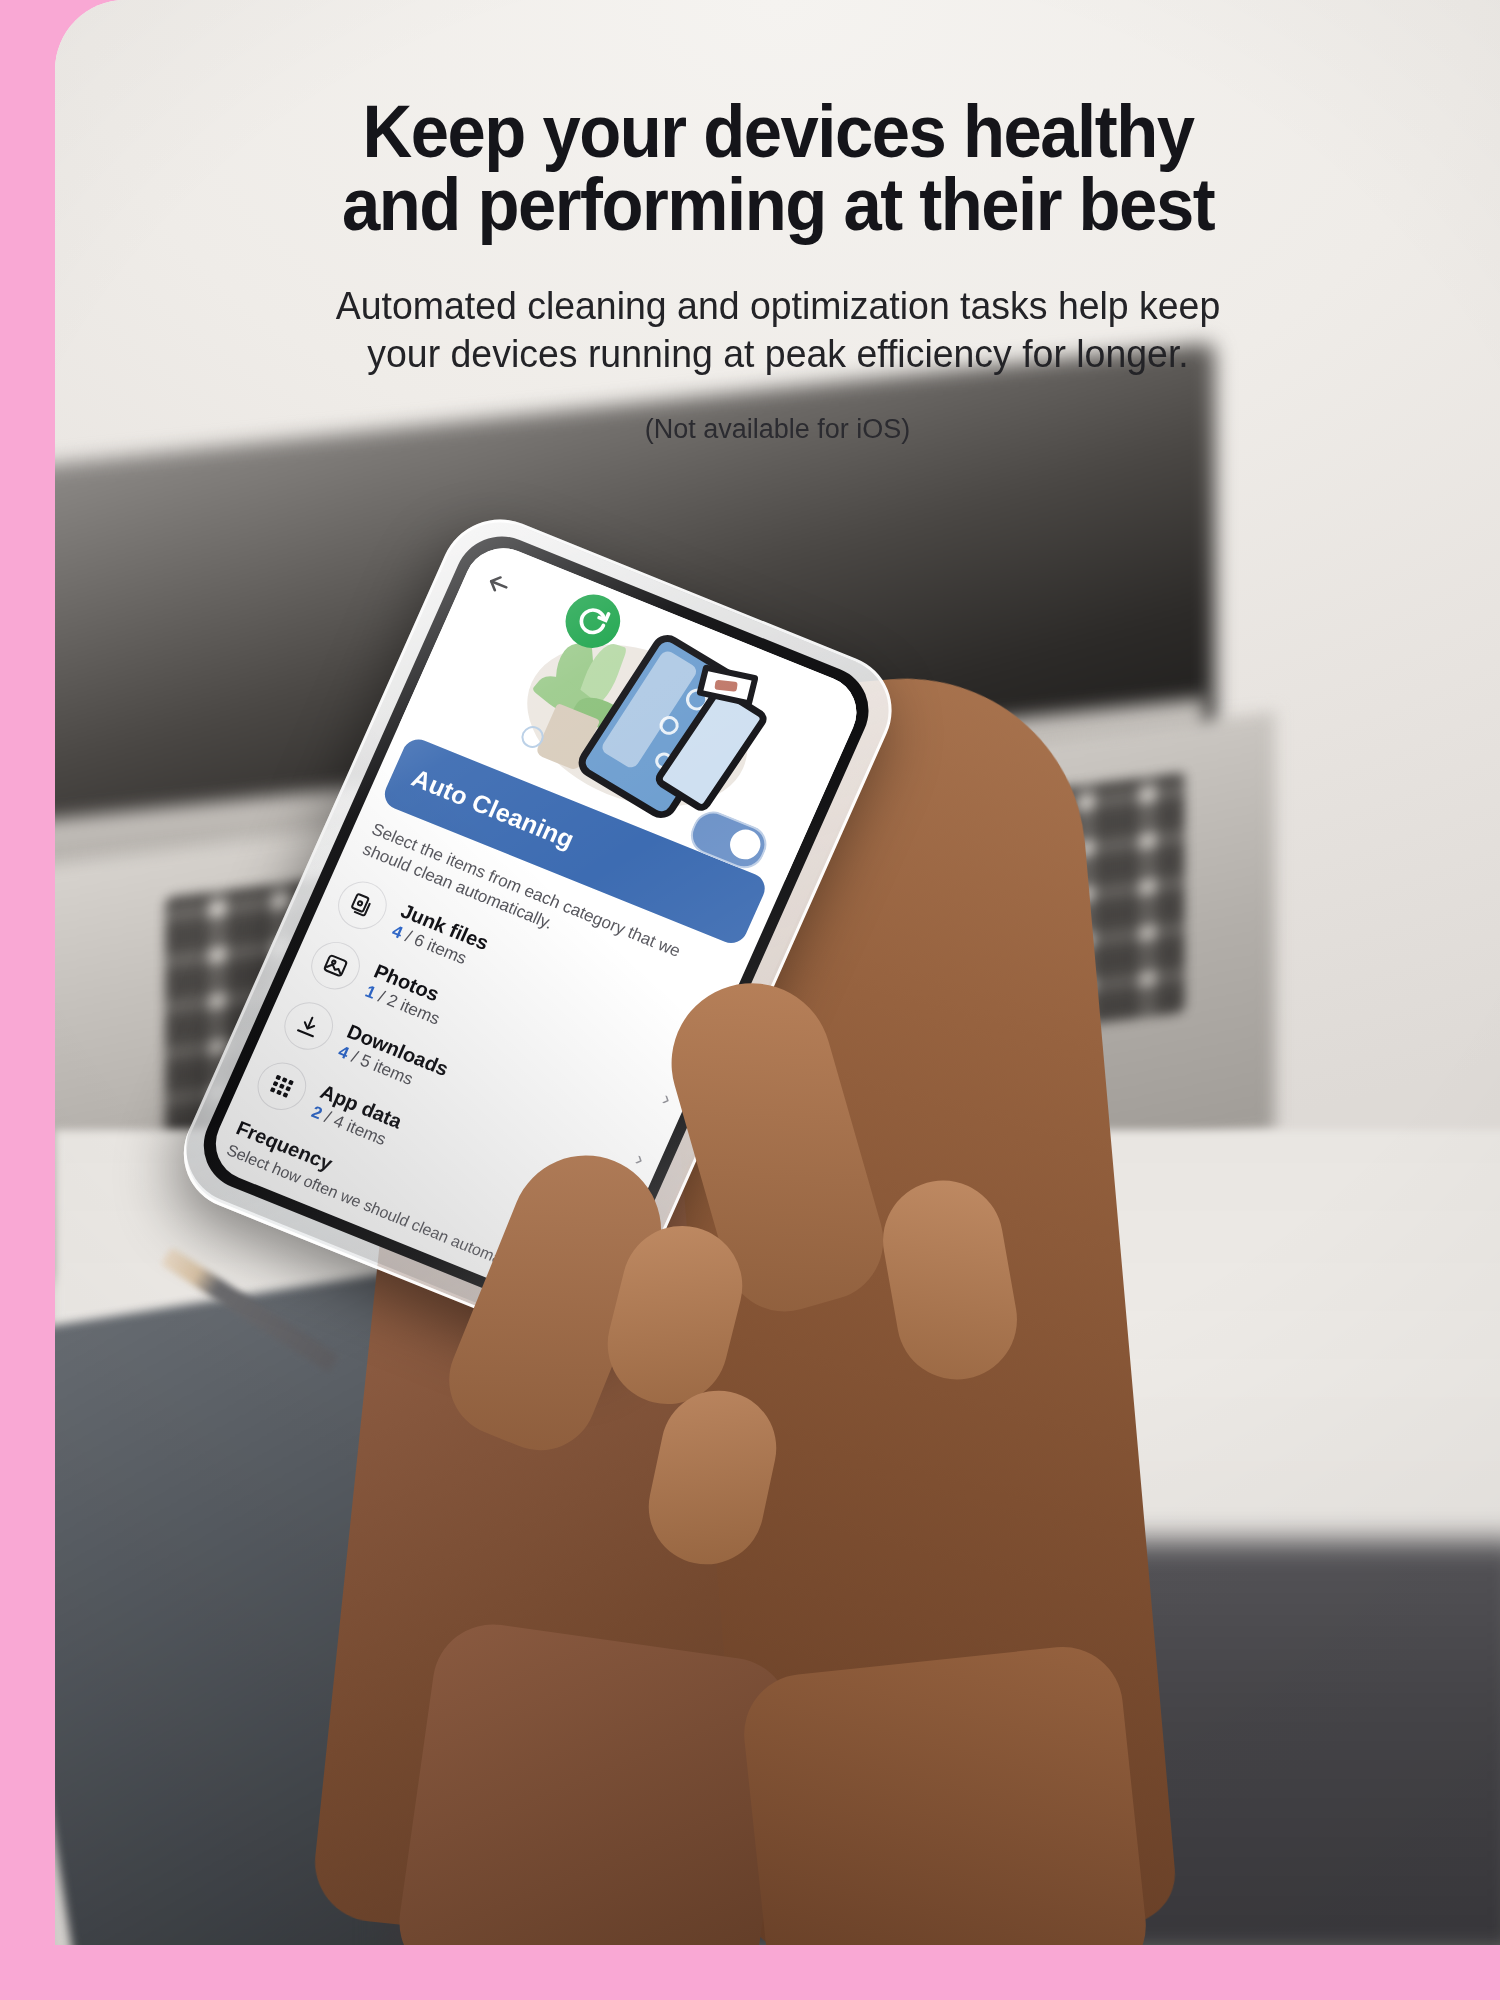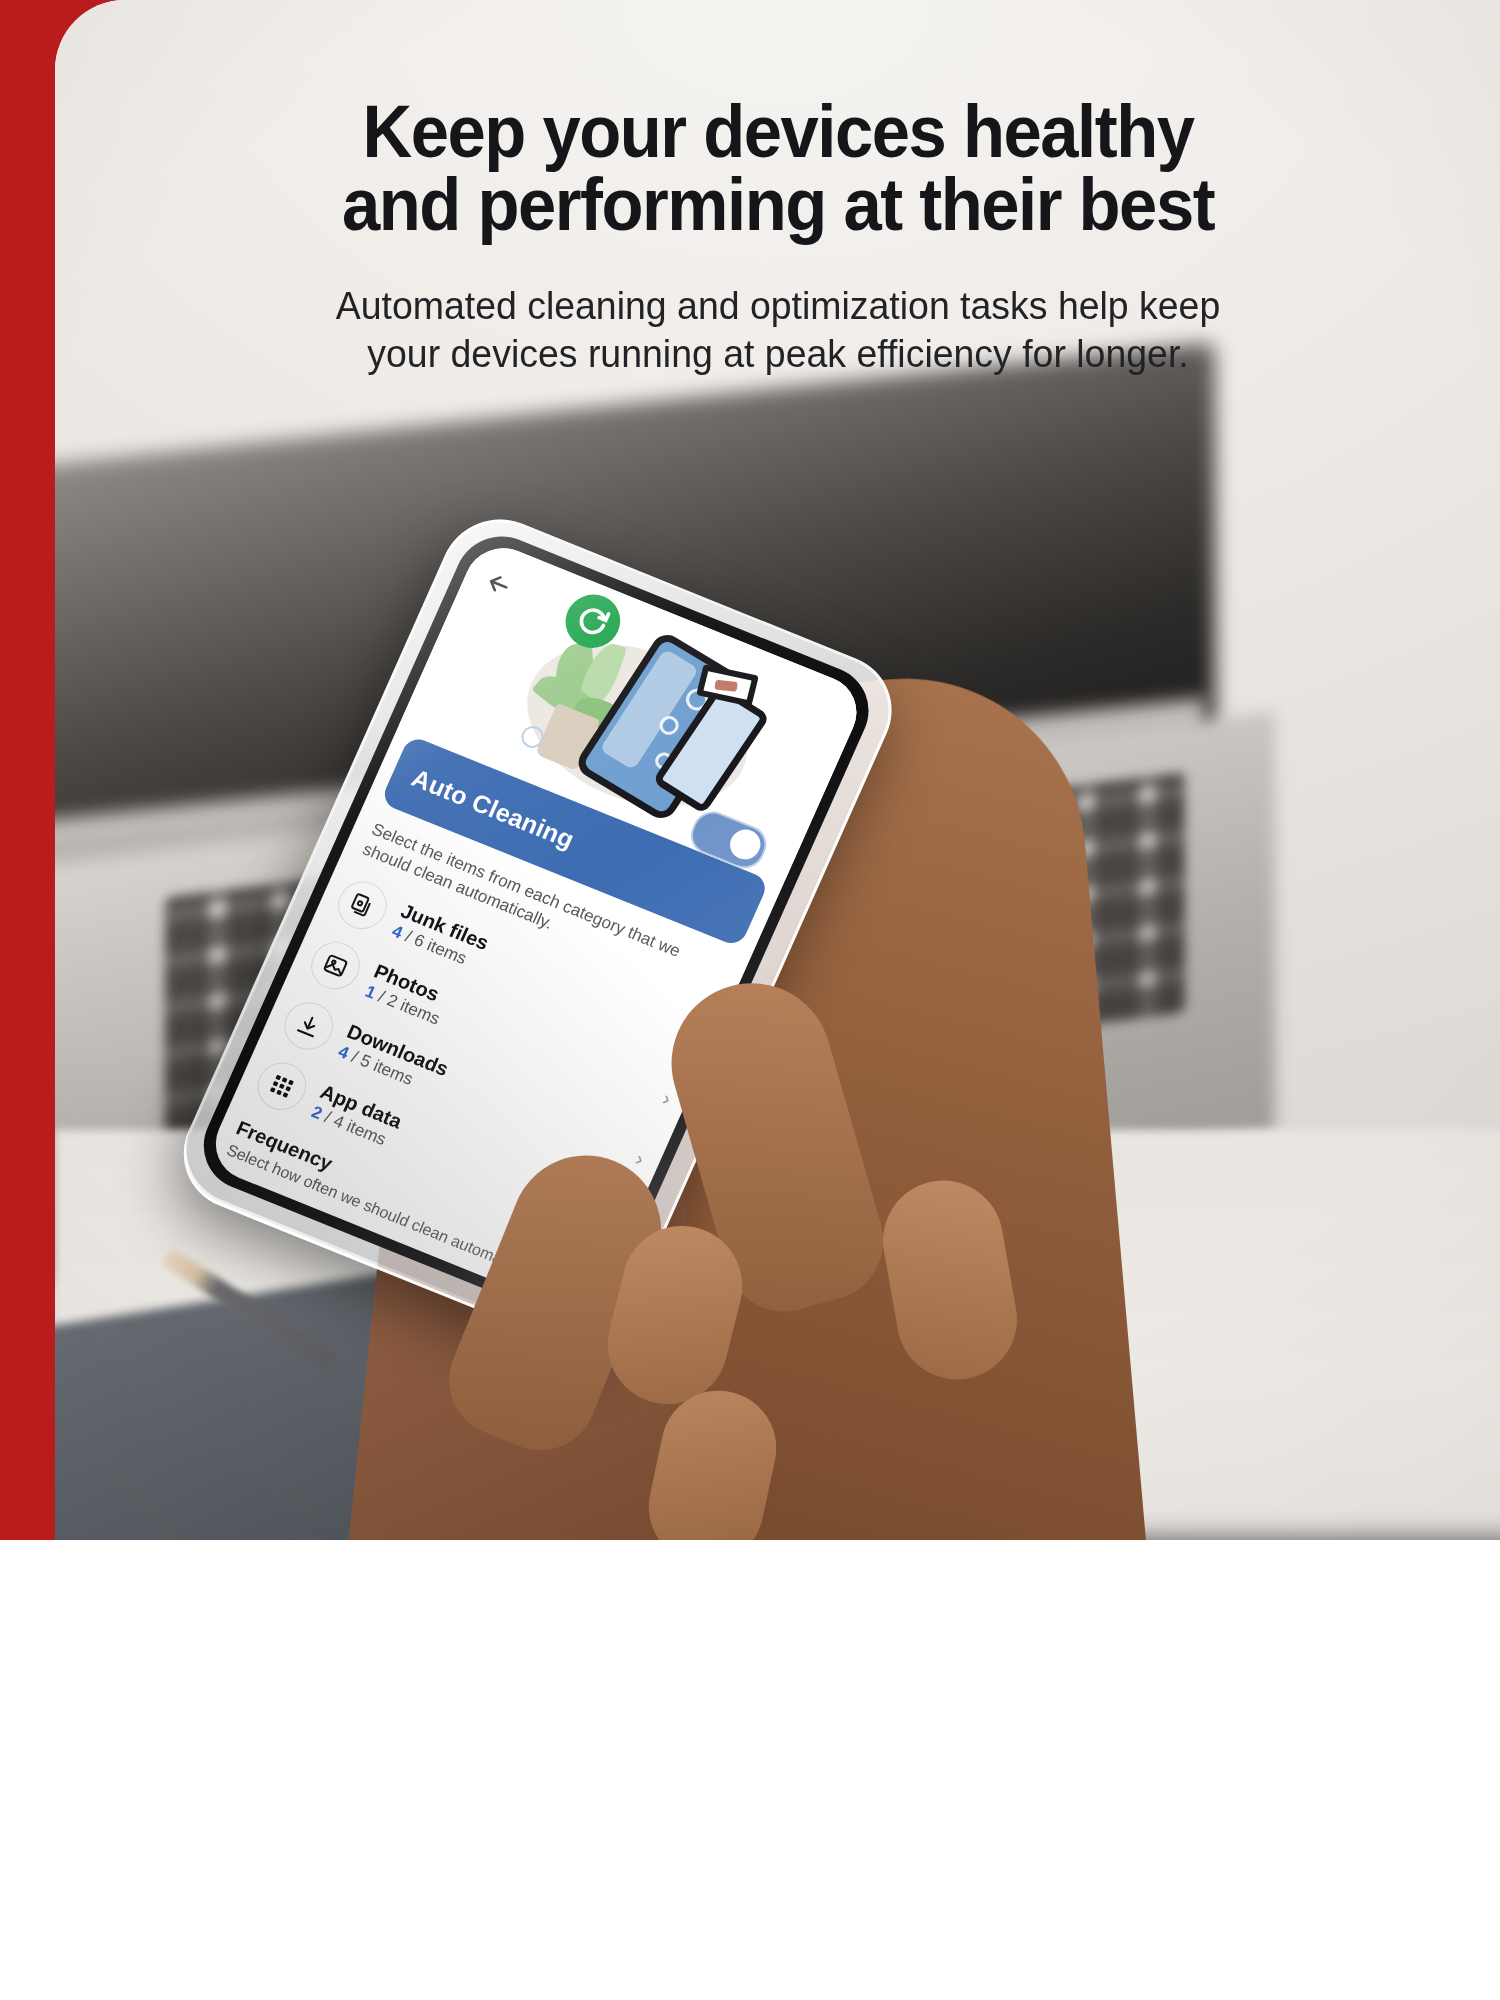--- a/index.html
+++ b/index.html
@@ -1,20 +1,20 @@
 <!DOCTYPE html>
 <html><head>
 <meta charset="utf-8">
 <style>
   html,body{margin:0;padding:0;background:#ffffff;}
   body{font-family:"Liberation Sans",sans-serif;}
 
   .page{
-    position:relative;width:1500px;height:1540px;overflow:hidden;
-    background:#b91c1c;
+    position:relative;width:1500px;height:2000px;overflow:hidden;
+    background:#f9a8d4;
   }
 
   
   .card{
     position:absolute;left:55px;top:0;width:1445px;height:1945px;
     overflow:hidden;background:#f2efec;
     border-top-left-radius:70px;
     border-bottom-right-radius:0px;
   }
 
@@ -255,20 +255,21 @@
       <div class="desk"></div>
       <div class="notebook"></div>
       <div class="pencil"></div>
       <div class="floor"></div>
       <div class="vign"></div>
     </div>
 
     <div class="copy">
       <div class="headline">Keep your devices healthy and performing at their best</div>
       <div class="subhead">Automated cleaning and optimization tasks help keep your devices running at peak efficiency for longer.</div>
+      <div class="note">(Not available for iOS)</div>
     </div>
 
     <div class="hand hand-left"></div>
     <div class="hand hand-right"></div>
     <div class="arm-l"></div>
     <div class="arm-r"></div>
 
     <div class="phone-wrap">
       <div class="case"></div>
       <div class="body">

